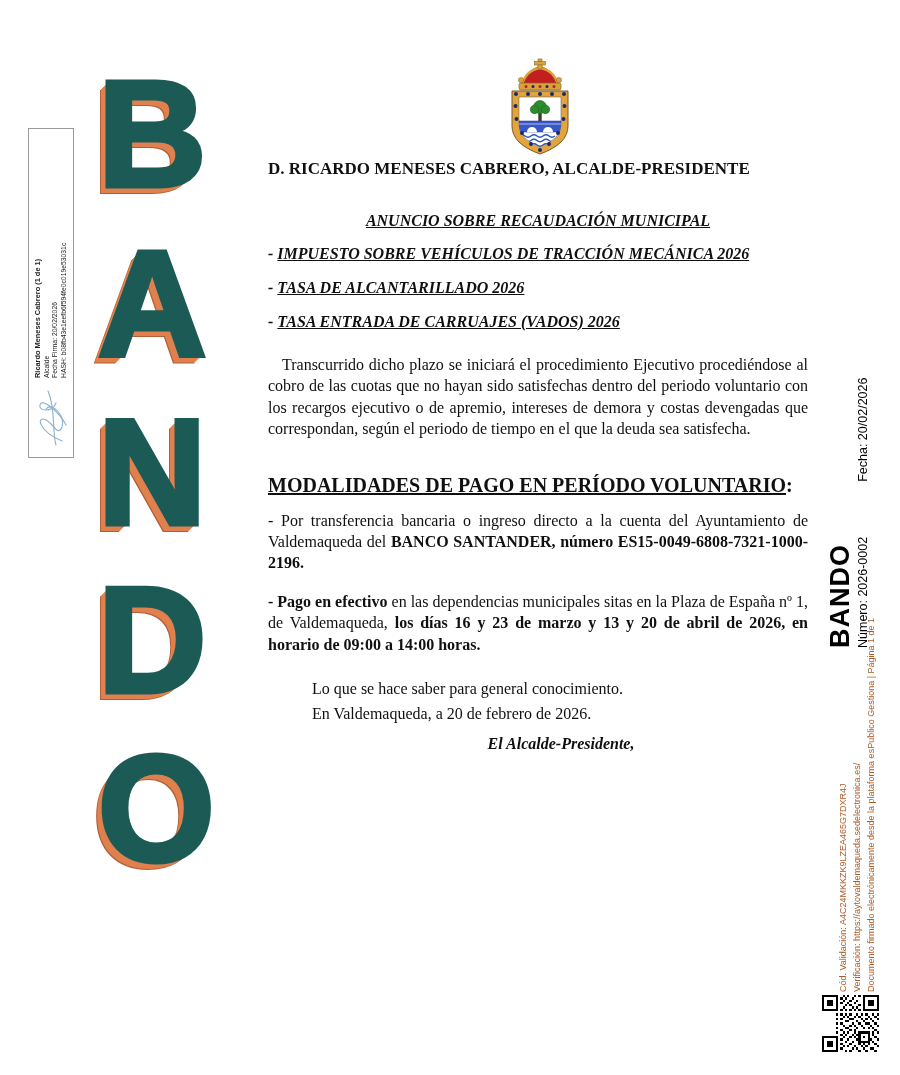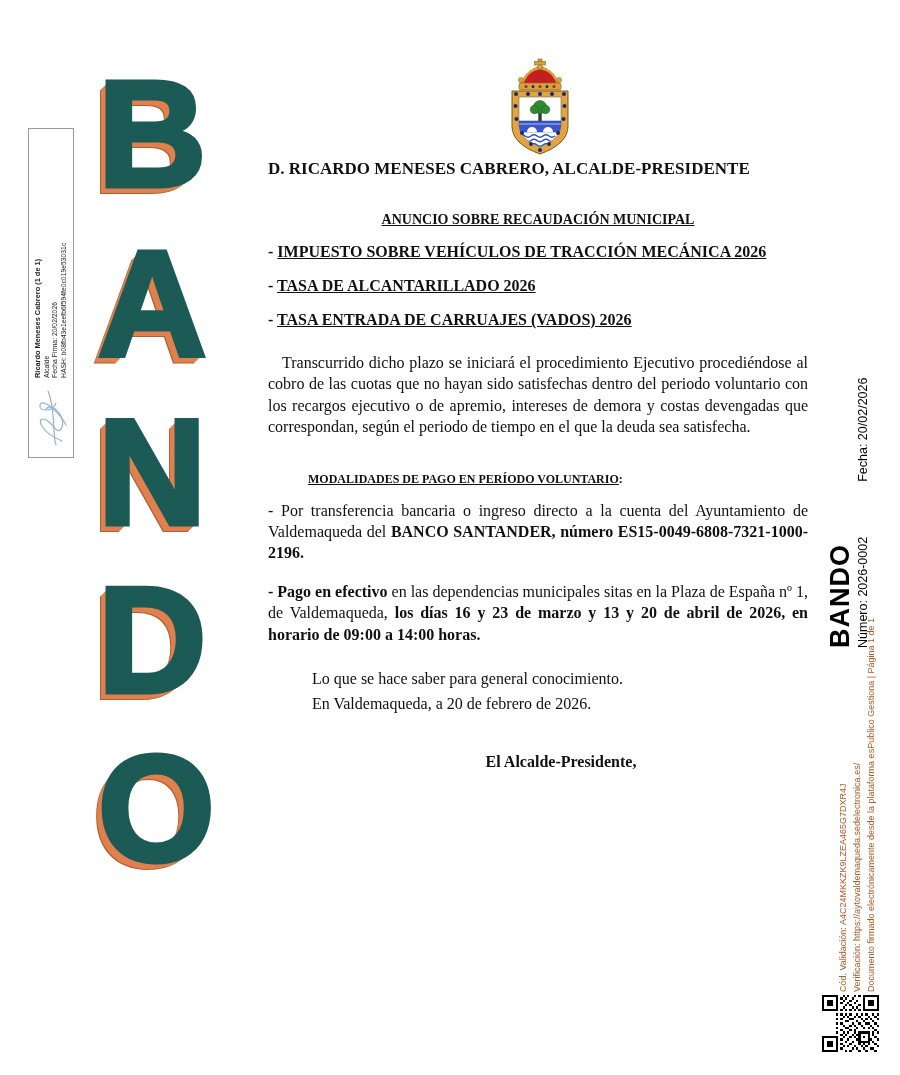--- a/index.html
+++ b/index.html
@@ -38,30 +38,30 @@
       -7px 7px 0 var(--bando-shadow),
       -8px 8px 0 var(--bando-shadow-dark);
   }
 
   
   .crest{position:absolute;left:500px;top:58px;width:80px;height:100px;}
 
   
   .main-col{position:absolute;left:268px;top:158px;width:540px;font-size:16px;}
   .doc-header{font-weight:bold;font-size:17px;line-height:1.28;text-align:left;}
-  .doc-title{margin-top:32px;text-align:center;font-size:14px;}
+  .doc-title{margin-top:32px;text-align:center;font-size:16px;font-style:italic;}
   .para{margin-top:22px;text-align:justify;line-height:1.34;}
   .para.intro{margin-top:24px;text-indent:32px;}
   .para.after{text-indent:14px;}
-  .tax-list{}
+  .tax-list{font-style:italic;}
   .tax-item{margin:14px 0;font-size:16px;line-height:1.25;}
-  .section-head{margin-top:34px;font-size:12px;margin-left:40px;}
+  .section-head{margin-top:34px;font-size:20px;}
   .pay-para{margin-top:17px;text-align:justify;line-height:1.34;}
   .closing{margin-top:22px;line-height:1.55;padding-left:44px;}
-  .signer{margin-top:36px;font-weight:bold;text-align:center;padding-left:46px;}
+  .signer{margin-top:8px;font-weight:bold;text-align:center;padding-left:46px;font-style:italic;}
 
   
   .right-band{
     position:absolute;left:826px;top:648px;width:330px;height:48px;
     transform:rotate(-90deg);transform-origin:left top;
     font-family:"Liberation Sans",sans-serif;color:#000;
   }
   .right-band .band-title{font-size:27px;font-weight:bold;letter-spacing:1px;line-height:1.05;}
   .right-band .band-sub{font-size:12.5px;display:flex;gap:55px;margin-top:2px;}
 

